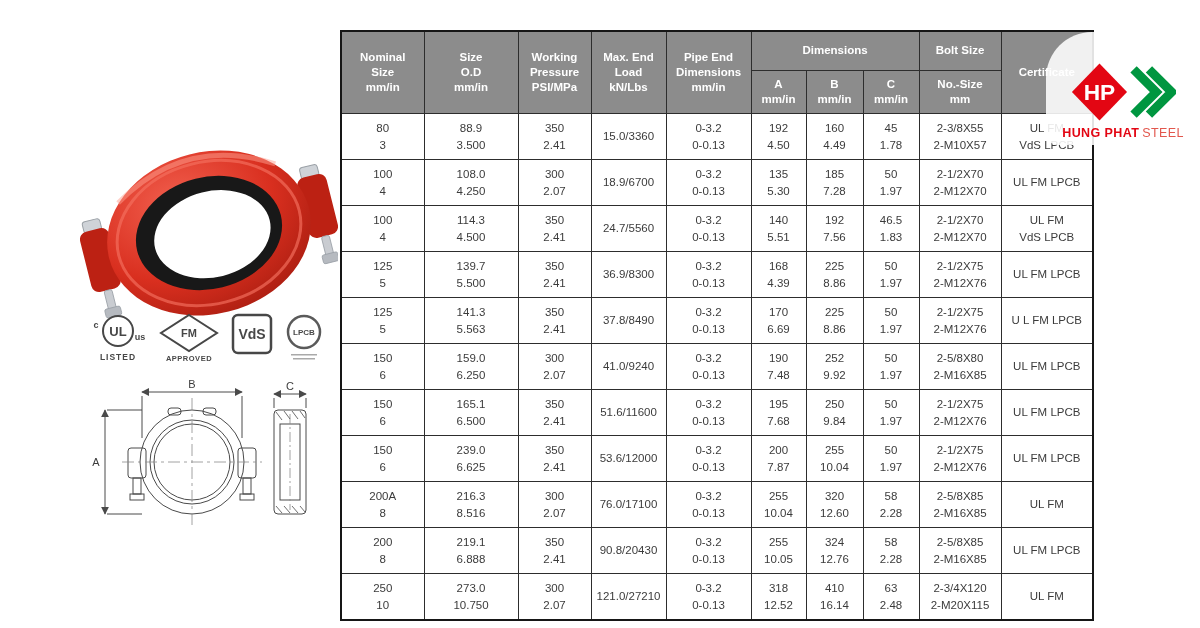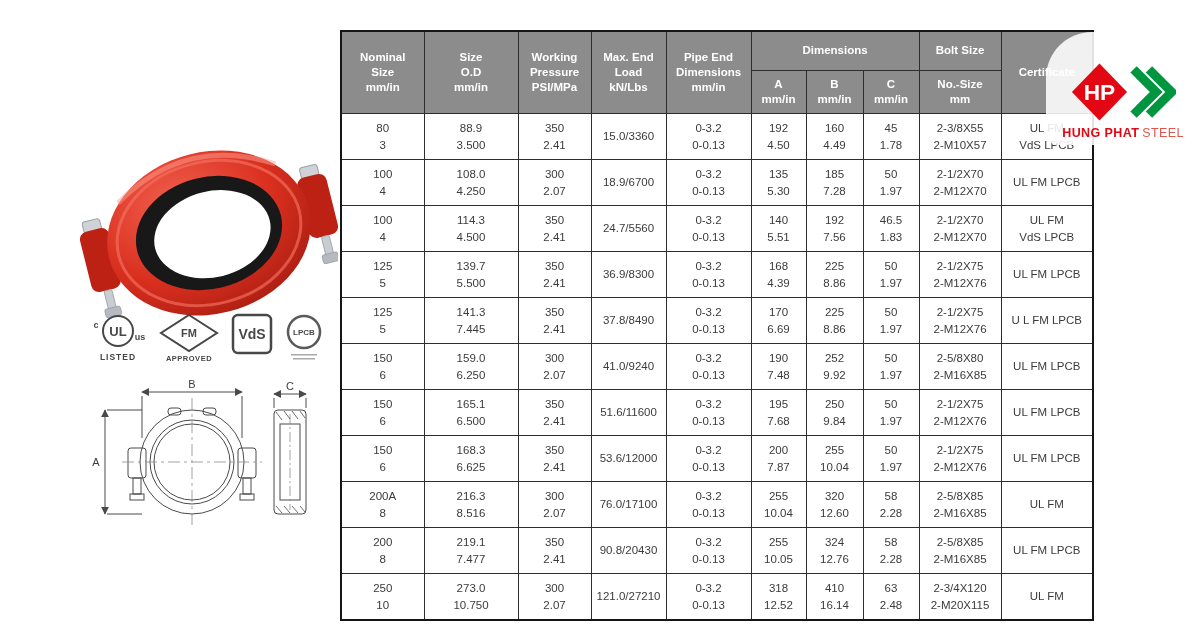--- a/index.html
+++ b/index.html
@@ -279,21 +279,21 @@
         <td>50
 1.97</td>
         <td>2-1/2X75
 2-M12X76</td>
         <td>UL FM LPCB</td>
       </tr>
       <tr>
         <td>125
 5</td>
         <td>141.3
-7.445</td>
+5.563</td>
         <td>350
 2.41</td>
         <td>37.8/8490</td>
         <td>0-3.2
 0-0.13</td>
         <td>170
 6.69</td>
         <td>225
 8.86</td>
         <td>50
@@ -338,21 +338,21 @@
 9.84</td>
         <td>50
 1.97</td>
         <td>2-1/2X75
 2-M12X76</td>
         <td>UL FM LPCB</td>
       </tr>
       <tr>
         <td>150
 6</td>
-        <td>168.3
+        <td>239.0
 6.625</td>
         <td>350
 2.41</td>
         <td>53.6/12000</td>
         <td>0-3.2
 0-0.13</td>
         <td>200
 7.87</td>
         <td>255
 10.04</td>
@@ -379,21 +379,21 @@
         <td>58
 2.28</td>
         <td>2-5/8X85
 2-M16X85</td>
         <td>UL FM</td>
       </tr>
       <tr>
         <td>200
 8</td>
         <td>219.1
-7.477</td>
+6.888</td>
         <td>350
 2.41</td>
         <td>90.8/20430</td>
         <td>0-3.2
 0-0.13</td>
         <td>255
 10.05</td>
         <td>324
 12.76</td>
         <td>58

